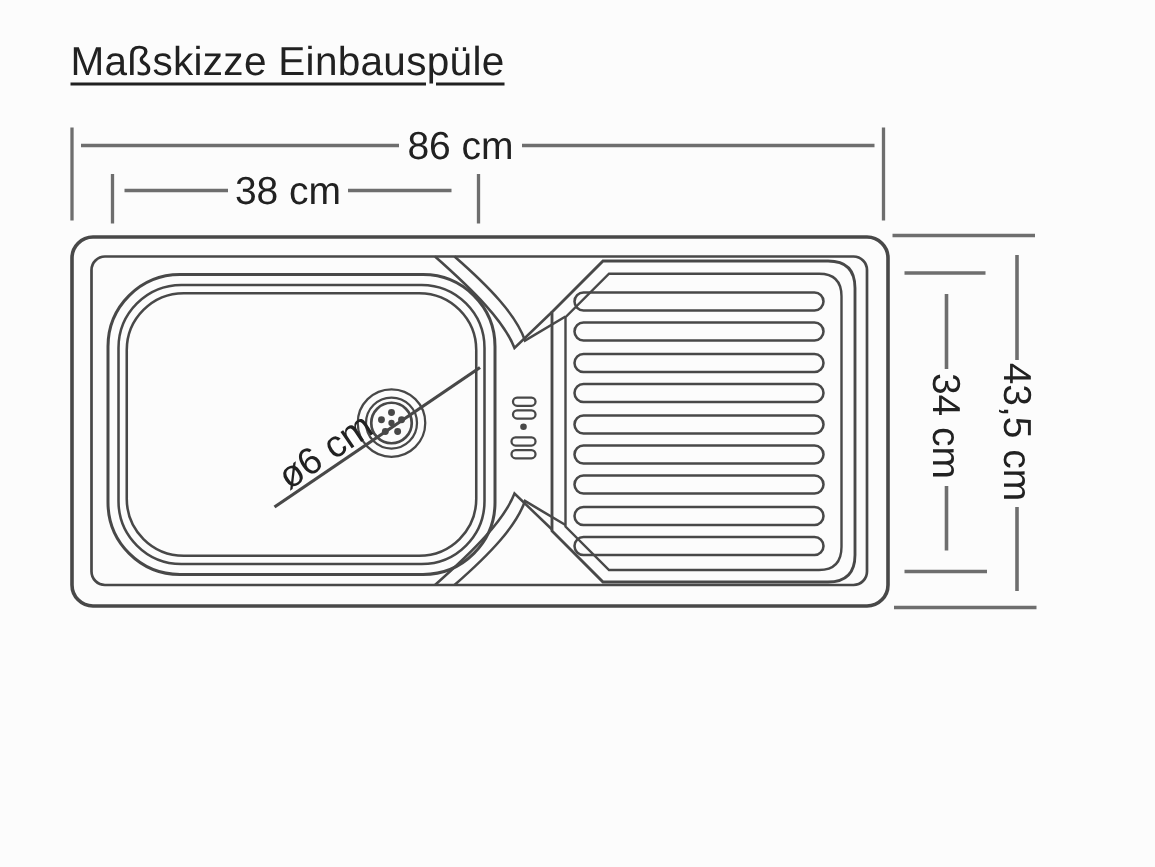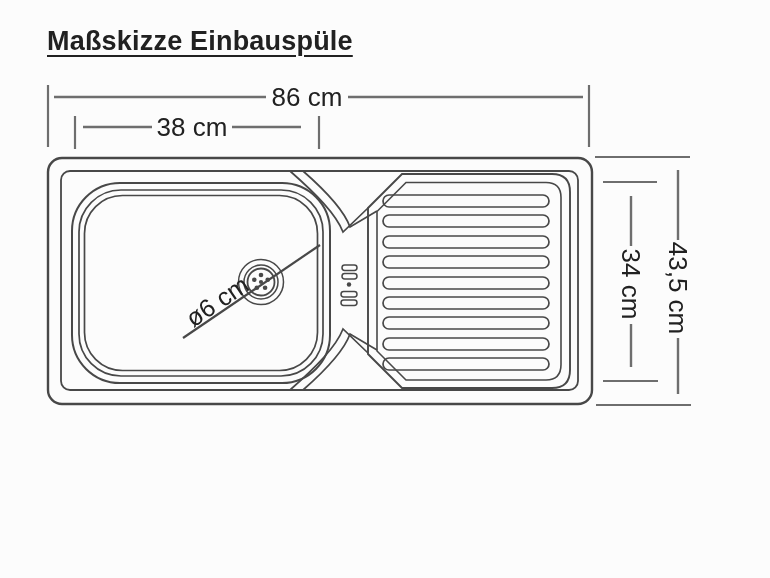--- a/index.html
+++ b/index.html
@@ -7,21 +7,21 @@
   }
   html,body{margin:0;padding:0;}
   body{
     width:770px;height:578px;background:var(--bg);
     font-family:"Liberation Sans","DejaVu Sans",sans-serif;
     position:relative;overflow:hidden;
   }
   .page{position:relative;width:770px;height:578px;}
   .title{
     position:absolute;left:47px;top:26px;margin:0;
-    font-size:27px;font-weight:700;color:var(--text);
+    font-size:27px;font-weight:400;color:var(--text);
     text-decoration:underline;text-decoration-thickness:2px;text-underline-offset:5px;
     letter-spacing:.2px;white-space:nowrap;
   }
   svg.drawing{position:absolute;left:0;top:0;}
   .sink-stroke{fill:none;stroke:var(--line);}
   .dim-stroke{stroke:var(--dim);fill:none;}
   .dim-text{
     font-family:"Liberation Sans","DejaVu Sans",sans-serif;
     font-size:26px;fill:var(--text);
   }

